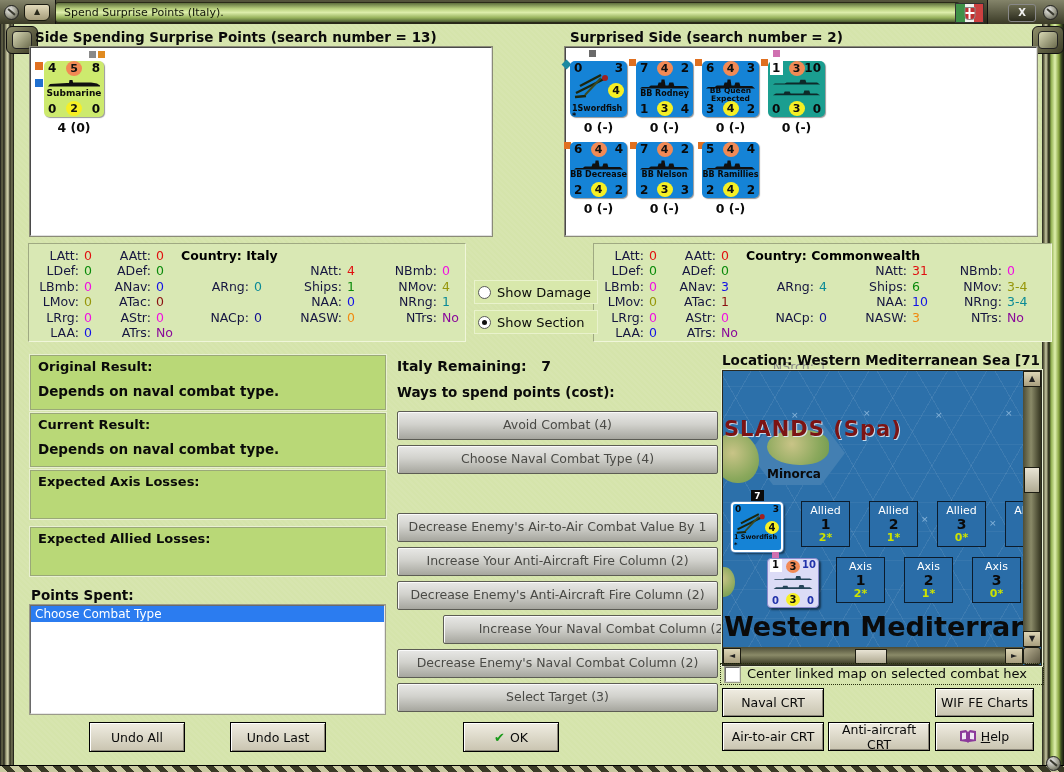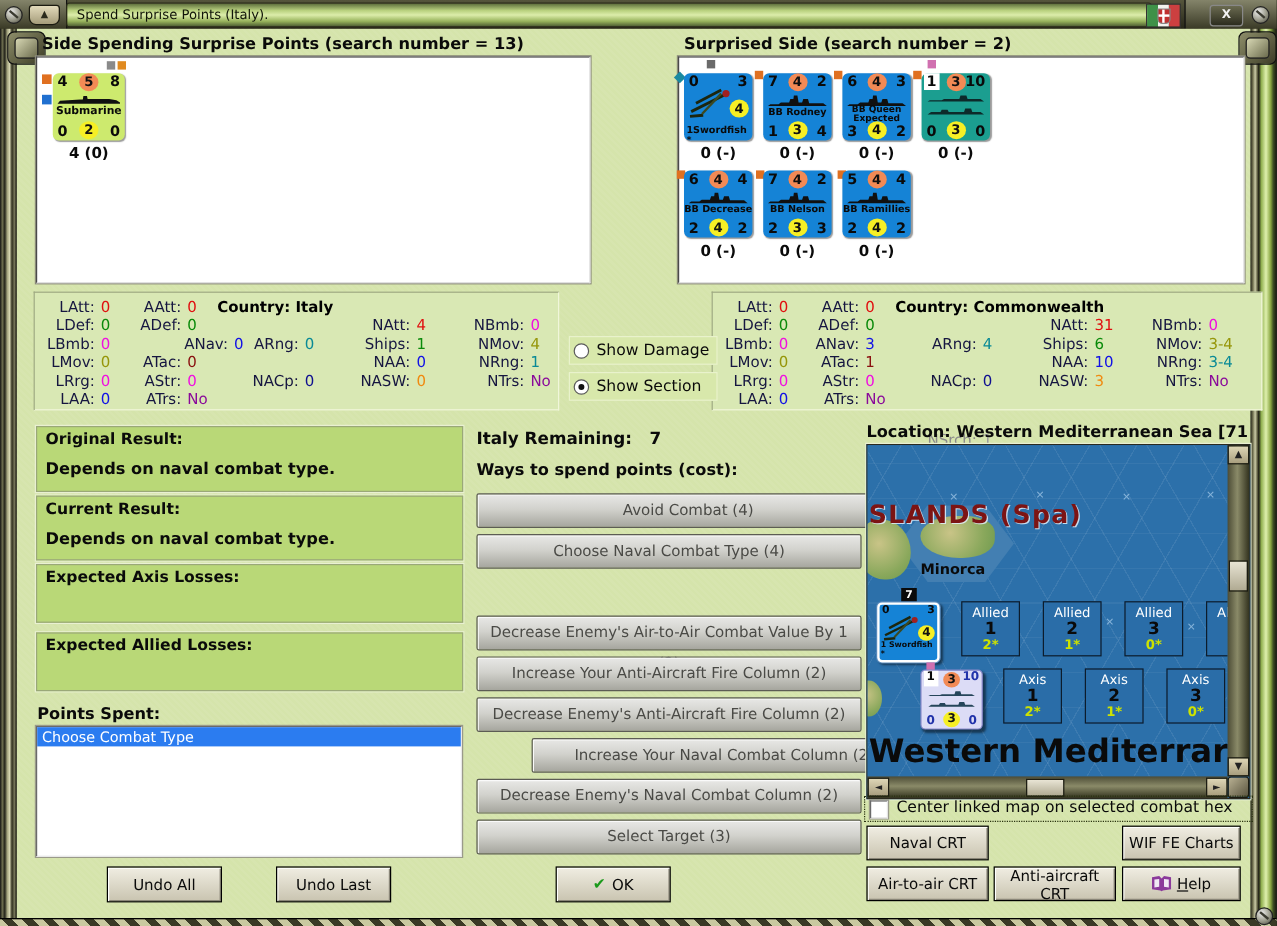--- a/index.html
+++ b/index.html
@@ -350,21 +350,21 @@
   <div class="spanel" style="left:28px;top:243px;width:436px;">
     <div class="country">Country: Italy</div>
     <div class="st c1" style="top:4px;"><span class="sl">LAtt:</span><span class="sv v-red">0</span></div>
     <div class="st c1" style="top:19px;"><span class="sl">LDef:</span><span class="sv v-green">0</span></div>
     <div class="st c1" style="top:35px;"><span class="sl">LBmb:</span><span class="sv v-mag">0</span></div>
     <div class="st c1" style="top:50px;"><span class="sl">LMov:</span><span class="sv v-olive">0</span></div>
     <div class="st c1" style="top:66px;"><span class="sl">LRrg:</span><span class="sv v-mag">0</span></div>
     <div class="st c1" style="top:81px;"><span class="sl">LAA:</span><span class="sv v-blue">0</span></div>
     <div class="st c2" style="top:4px;"><span class="sl">AAtt:</span><span class="sv v-red">0</span></div>
     <div class="st c2" style="top:19px;"><span class="sl">ADef:</span><span class="sv v-green">0</span></div>
-    <div class="st c2" style="top:35px;margin-left:39px;"><span class="sl">ANav:</span><span class="sv v-blue">0</span></div>
+    <div class="st c2" style="top:35px;"><span class="sl">ANav:</span><span class="sv v-blue">0</span></div>
     <div class="st c2" style="top:50px;"><span class="sl">ATac:</span><span class="sv v-maroon">0</span></div>
     <div class="st c2" style="top:66px;"><span class="sl">AStr:</span><span class="sv v-mag">0</span></div>
     <div class="st c2" style="top:81px;"><span class="sl">ATrs:</span><span class="sv v-purple">No</span></div>
     <div class="st c3" style="top:35px;"><span class="sl">ARng:</span><span class="sv v-teal">0</span></div>
     <div class="st c3" style="top:66px;"><span class="sl">NACp:</span><span class="sv v-navy">0</span></div>
     <div class="st c3" style="top:81px;"><span class="sl gray">NSrch:</span><span class="sv v-gray">4(-1R)</span></div>
     <div class="st c4" style="top:19px;"><span class="sl">NAtt:</span><span class="sv v-red">4</span></div>
     <div class="st c4" style="top:35px;"><span class="sl">Ships:</span><span class="sv v-green">1</span></div>
     <div class="st c4" style="top:50px;"><span class="sl">NAA:</span><span class="sv v-blue">0</span></div>
     <div class="st c4" style="top:66px;"><span class="sl">NASW:</span><span class="sv v-orange">0</span></div>
@@ -428,21 +428,21 @@
   <div class="ptslbl" style="left:31px;top:587px;">Points Spent:</div>
   <div class="listbox">
     <div class="litem">Choose Combat Type</div>
   </div>
 
   <div class="bigline" style="left:397px;top:358px;">
     <span>Italy Remaining:</span>&nbsp;&nbsp;&nbsp;<span>7</span>
   </div>
   <div class="bigline" style="left:397px;top:384px;font-size:13.5px;">Ways to spend points (cost):</div>
 
-  <div class="waybtn" style="top:411px;padding-left:16px;">Avoid Combat (4)</div>
+  <div class="waybtn" style="top:411px;">Avoid Combat (4)</div>
   <div class="waybtn" style="top:445px;">Choose Naval Combat Type (4)</div>
   <div class="waybtn" style="top:513px;">Decrease Enemy's Air-to-Air Combat Value By 1 (2)</div>
   <div class="waybtn" style="top:547px;">Increase Your Anti-Aircraft Fire Column (2)</div>
   <div class="waybtn" style="top:581px;">Decrease Enemy's Anti-Aircraft Fire Column (2)</div>
   <div class="waybtn" style="top:615px;margin-left:46px;">Increase Your Naval Combat Column (2)</div>
   <div class="waybtn" style="top:649px;">Decrease Enemy's Naval Combat Column (2)</div>
   <div class="waybtn" style="top:683px;">Select Target (3)</div>
 
   <div class="hdr" style="left:722px;top:352px;width:318px;overflow:hidden;">Location: Western Mediterranean Sea [71, 2</div>
 

